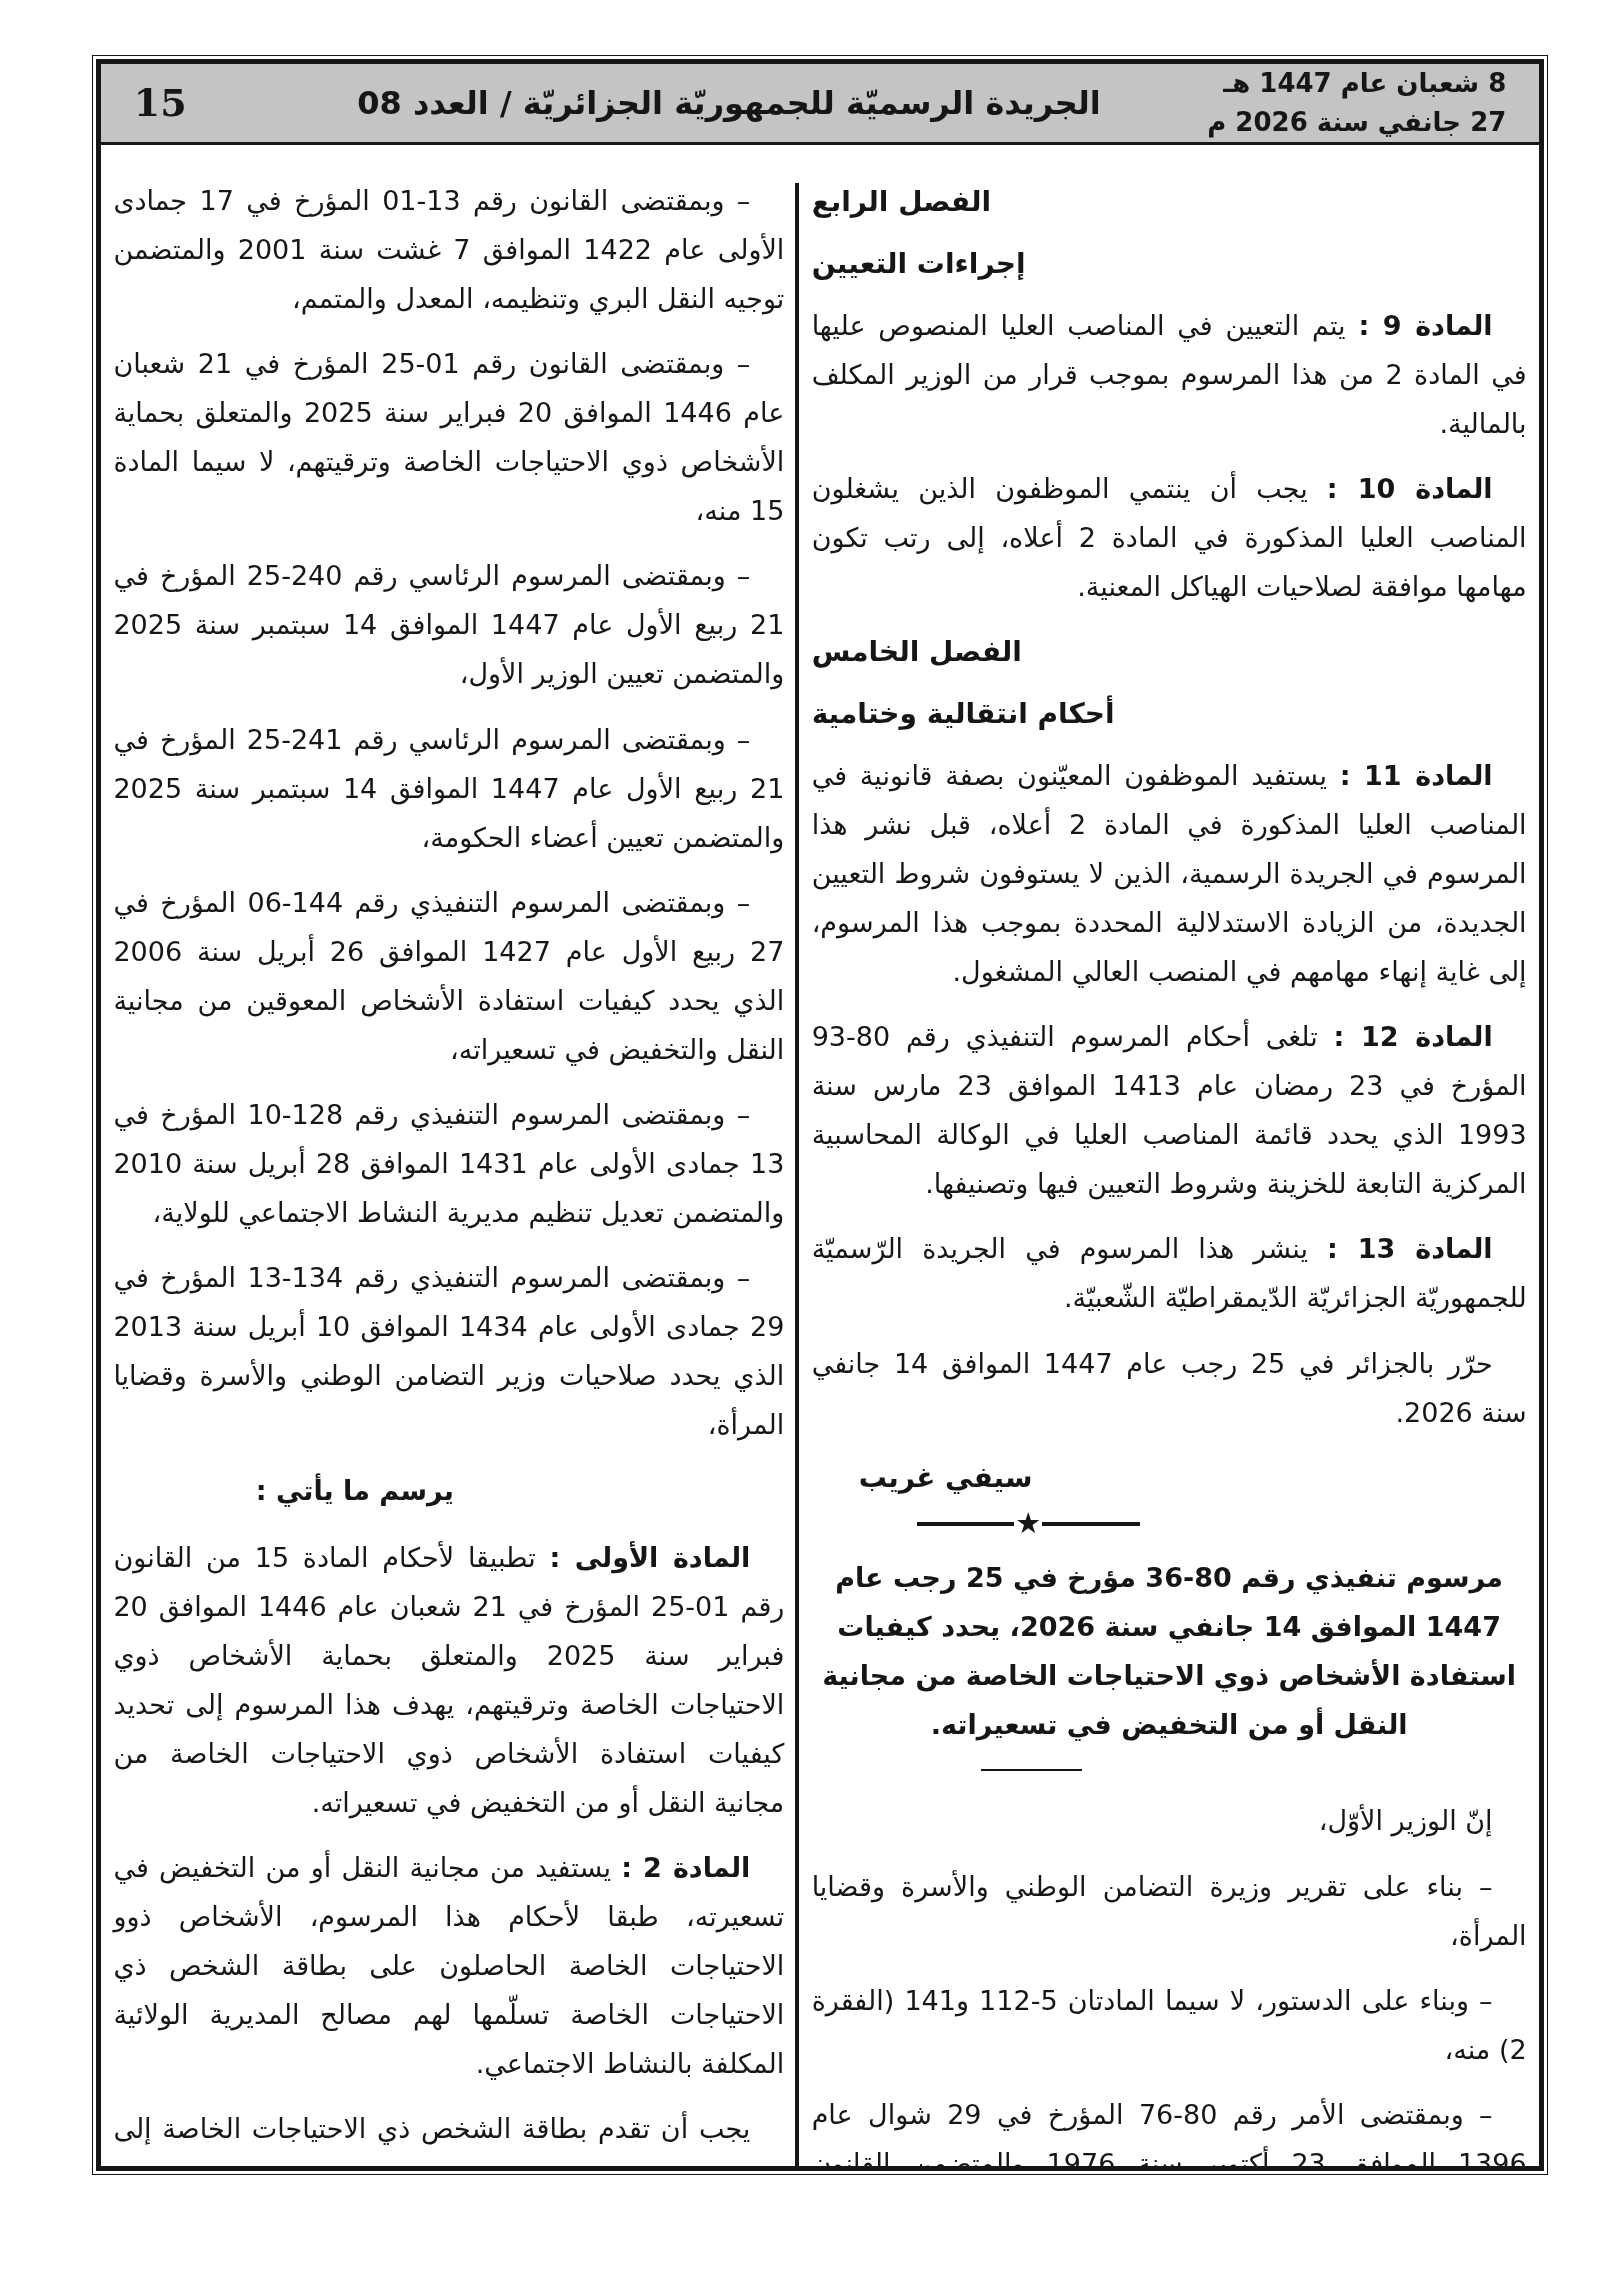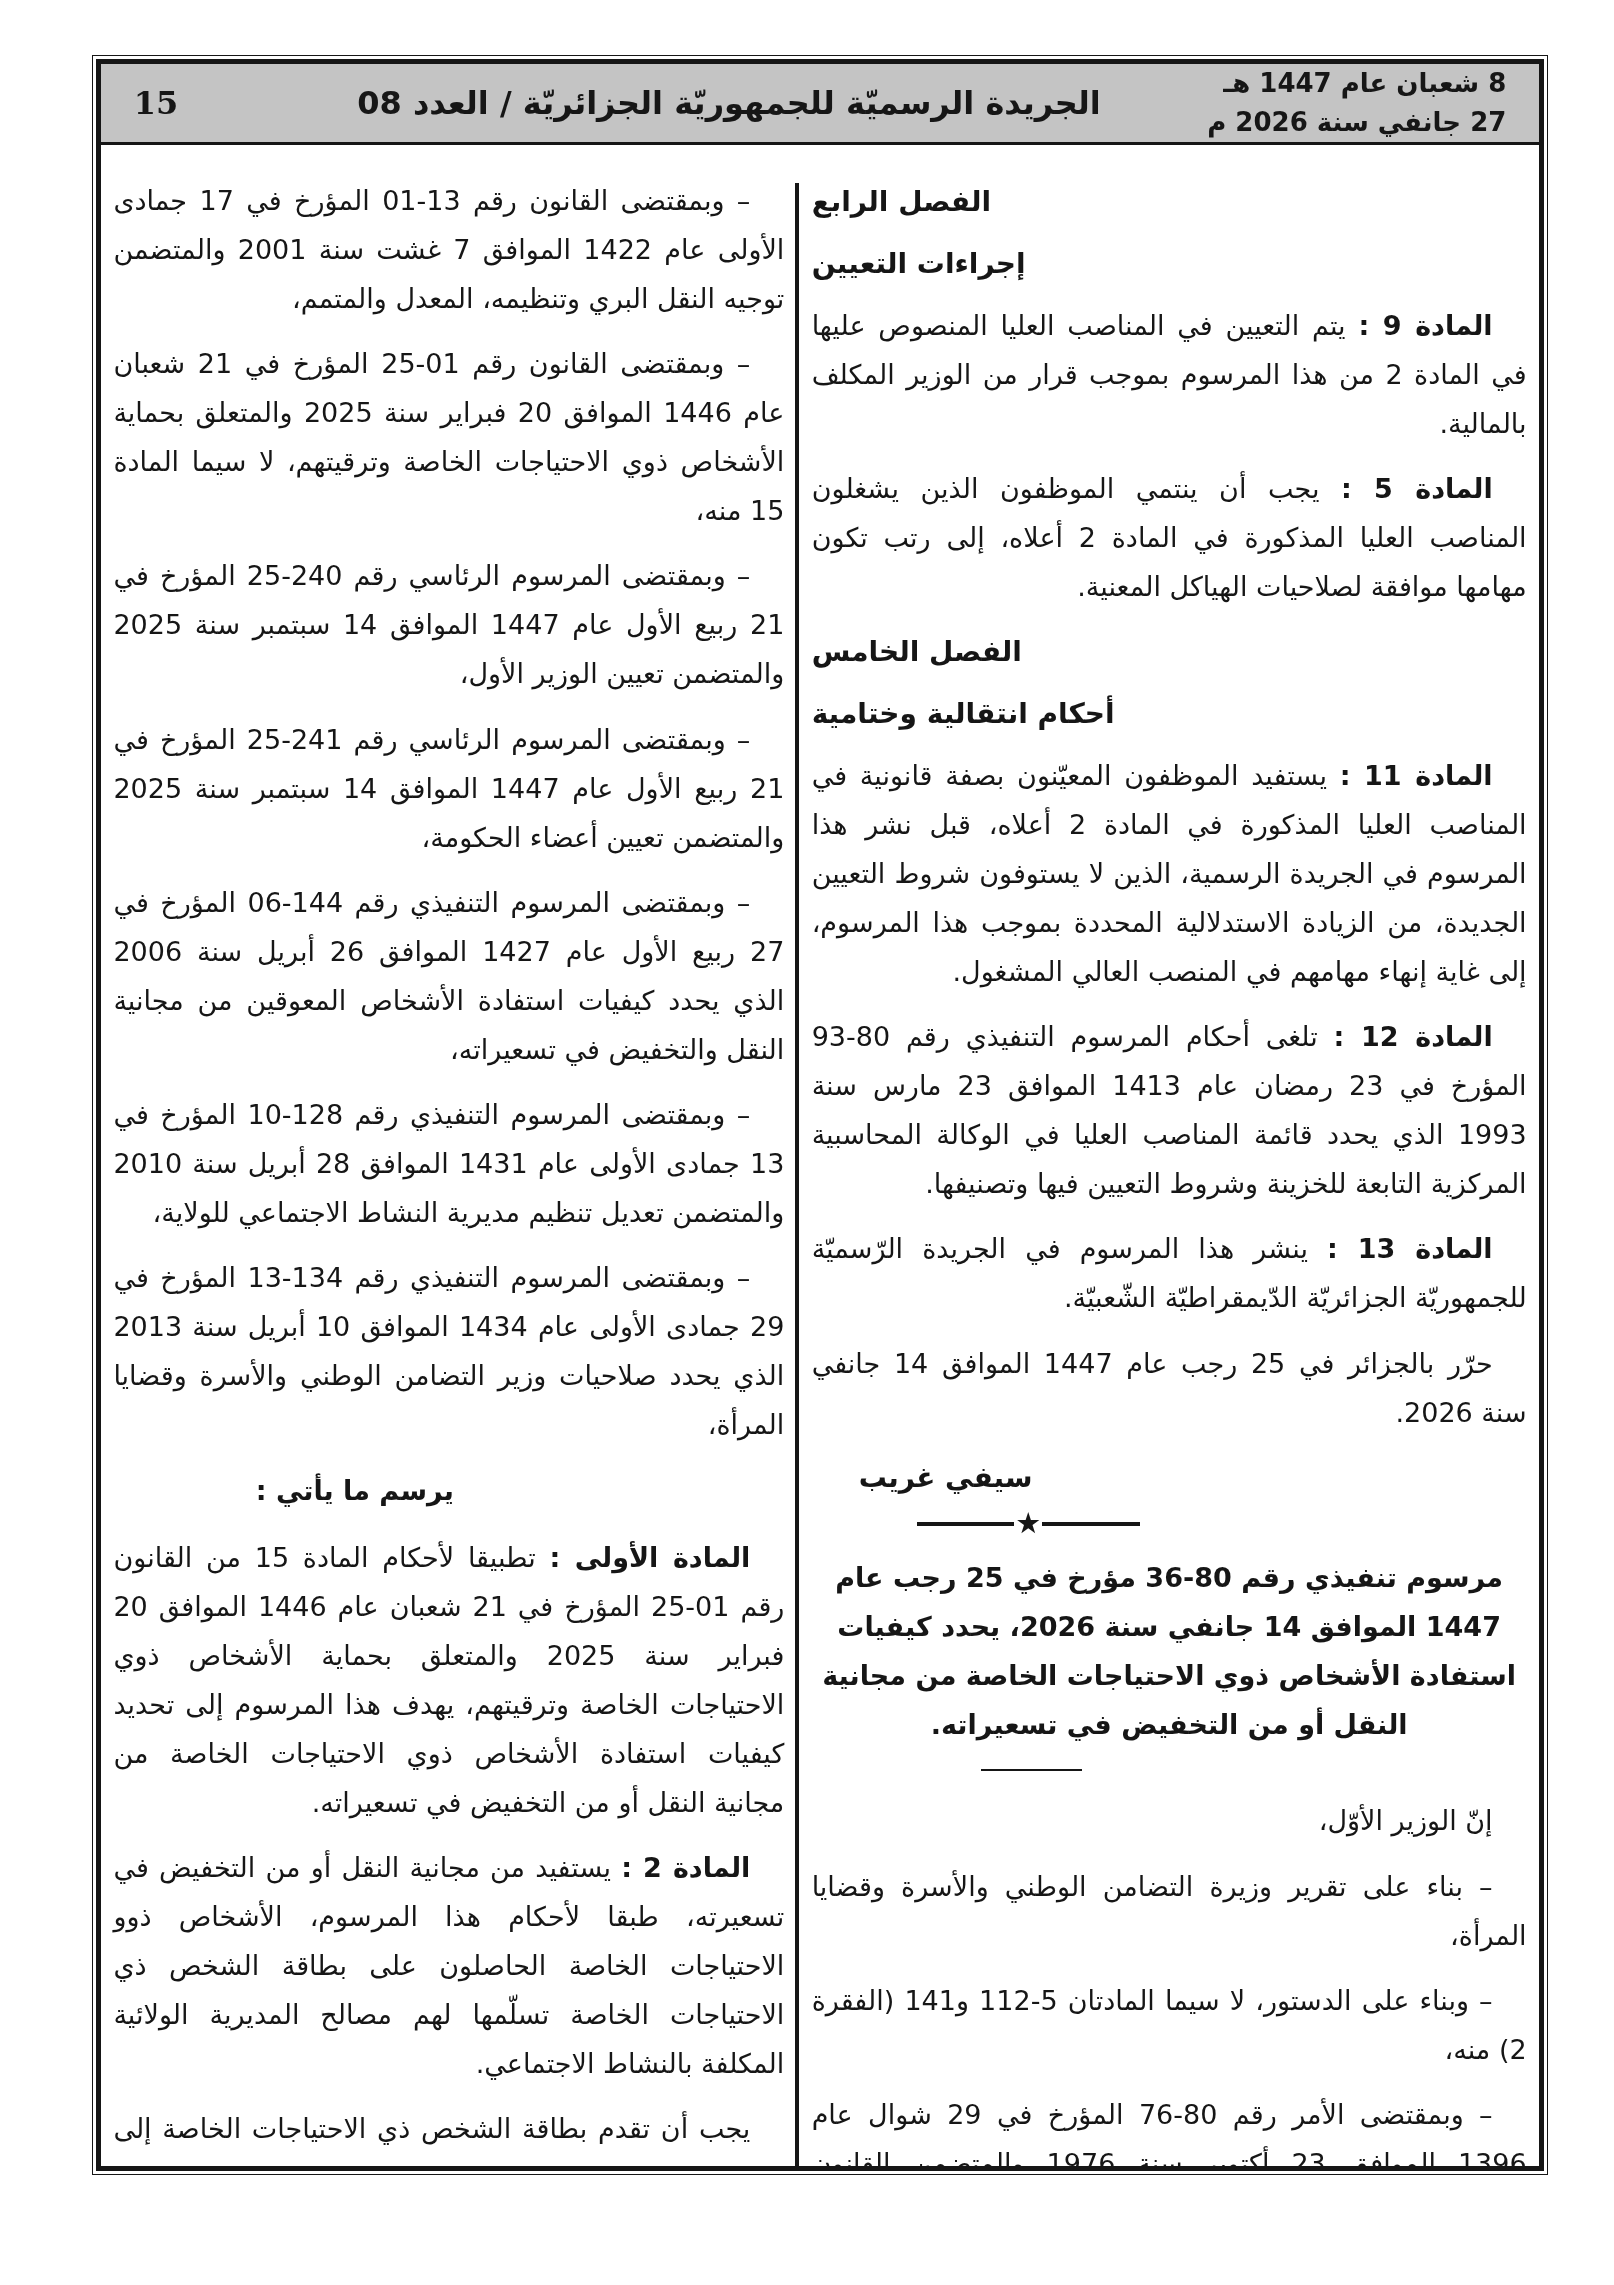--- a/index.html
+++ b/index.html
@@ -35,21 +35,21 @@
     font-weight: bold; font-size: 26px; line-height: 39px;
     text-align: right; white-space: nowrap;
   }
   .m-title {
     flex: 1; text-align: center;
     font-weight: bold; font-size: 32px;
     padding-left: 54px;
   }
   .page-num {
     font-family: "DejaVu Serif", serif;
-    font-weight: bold; font-size: 32px;
+    font-weight: bold; font-size: 38px;
     min-width: 63px; text-align: left;
   }
   .columns {
     flex: 1; display: flex; direction: rtl;
     padding: 31px 12.7px 0 12.7px;
   }
   .col {
     direction: rtl;
     font-size: 27px; line-height: 49px;
     text-align: justify;
@@ -111,21 +111,21 @@
     </div>
 
     <div class="columns">
 
       <div class="col col-a">
         <div class="chapter">الفصل الرابع</div>
         <div class="chapter">إجراءات التعيين</div>
 
         <p class="para"><strong class="art">المادة 9 :</strong> <span>يتم التعيين في المناصب العليا المنصوص عليها في المادة 2 من هذا المرسوم بموجب قرار من الوزير المكلف بالمالية.</span></p>
 
-        <p class="para"><strong class="art">المادة 5 :</strong> <span>يجب أن ينتمي الموظفون الذين يشغلون المناصب العليا المذكورة في المادة 2 أعلاه، إلى رتب تكون مهامها موافقة لصلاحيات الهياكل المعنية.</span></p>
+        <p class="para"><strong class="art">المادة 10 :</strong> <span>يجب أن ينتمي الموظفون الذين يشغلون المناصب العليا المذكورة في المادة 2 أعلاه، إلى رتب تكون مهامها موافقة لصلاحيات الهياكل المعنية.</span></p>
 
         <div class="chapter">الفصل الخامس</div>
         <div class="chapter">أحكام انتقالية وختامية</div>
 
         <p class="para"><strong class="art">المادة 11 :</strong> <span>يستفيد الموظفون المعيّنون بصفة قانونية في المناصب العليا المذكورة في المادة 2 أعلاه، قبل نشر هذا المرسوم في الجريدة الرسمية، الذين لا يستوفون شروط التعيين الجديدة، من الزيادة الاستدلالية المحددة بموجب هذا المرسوم، إلى غاية إنهاء مهامهم في المنصب العالي المشغول.</span></p>
 
         <p class="para"><strong class="art">المادة 12 :</strong> <span>تلغى أحكام المرسوم التنفيذي رقم 80-93 المؤرخ في 23 رمضان عام 1413 الموافق 23 مارس سنة 1993 الذي يحدد قائمة المناصب العليا في الوكالة المحاسبية المركزية التابعة للخزينة وشروط التعيين فيها وتصنيفها.</span></p>
 
         <p class="para"><strong class="art">المادة 13 :</strong> <span>ينشر هذا المرسوم في الجريدة الرّسميّة للجمهوريّة الجزائريّة الدّيمقراطيّة الشّعبيّة.</span></p>
 

